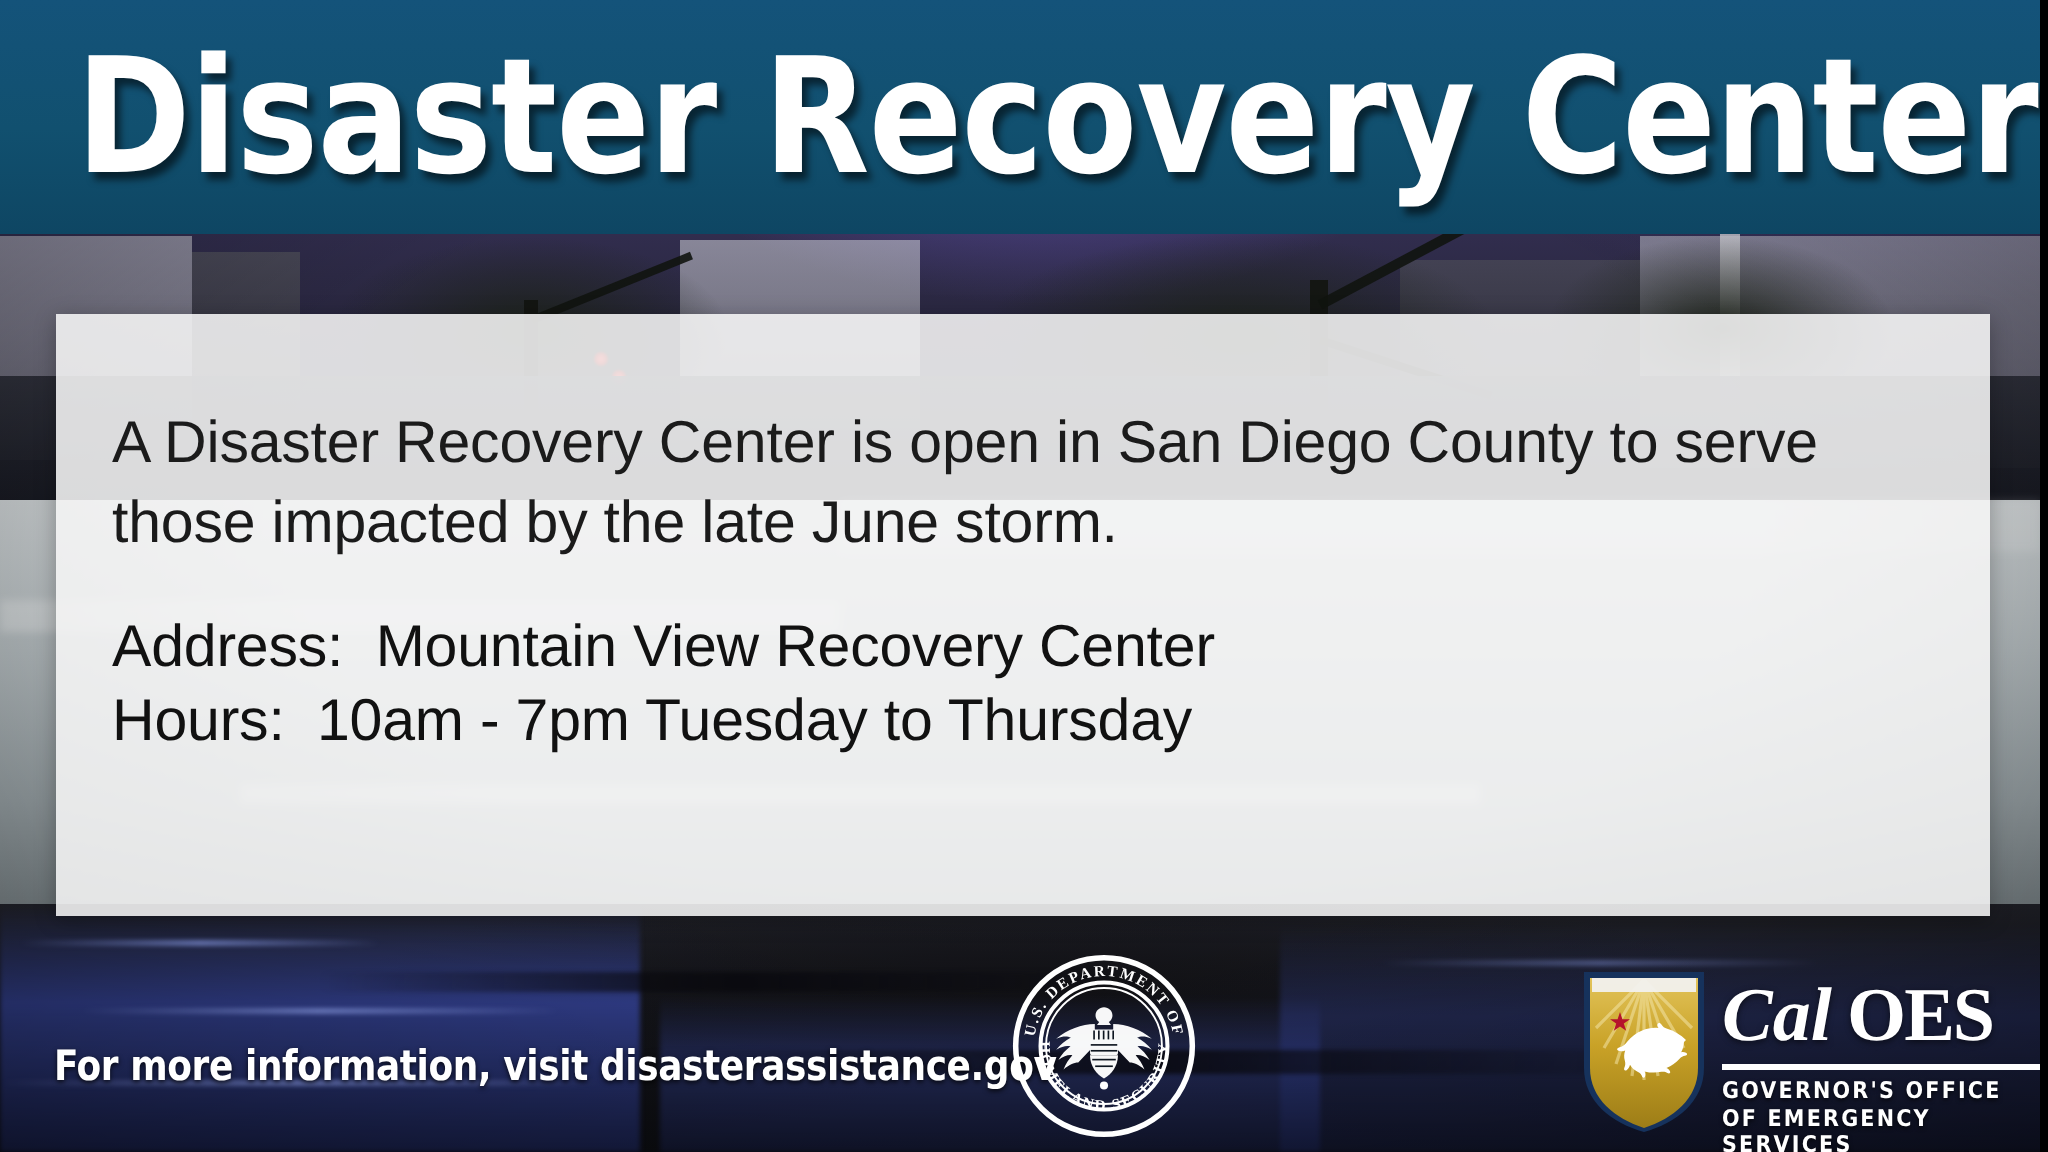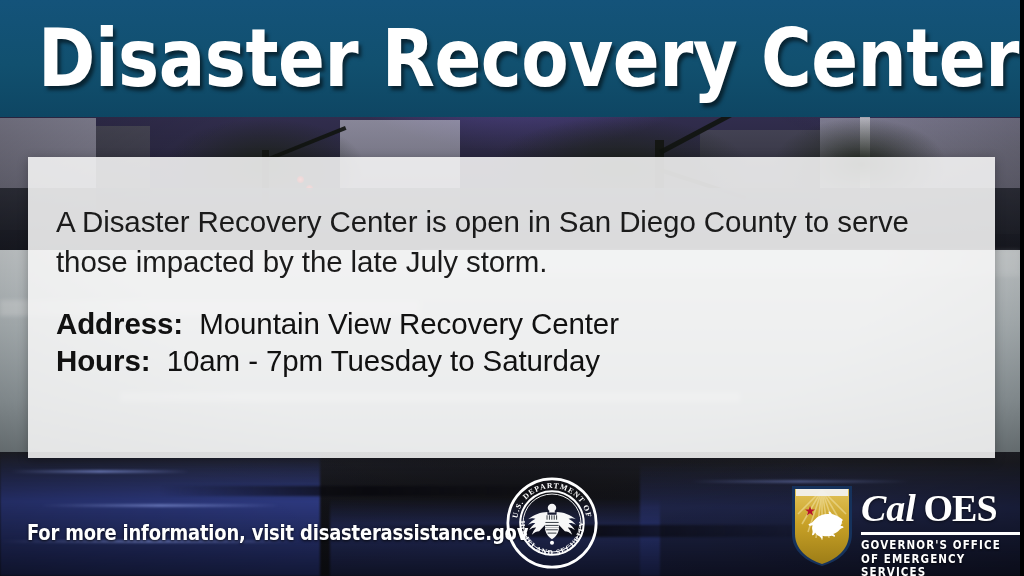--- a/index.html
+++ b/index.html
@@ -53,21 +53,21 @@
       transform:scaleX(.96);transform-origin:left center;
       text-shadow:3px 4px 4px rgba(0,0,0,.55);white-space:nowrap;}
 
   
   .panel{position:absolute;left:28px;top:157px;width:967px;height:301px;
       background:rgba(246,246,246,.88);box-shadow:0 2px 10px rgba(0,0,0,.28);}
   .panel .lead{position:absolute;left:28px;top:45px;width:910px;
       font-size:29.5px;line-height:40px;color:#1b1b1b;font-weight:400;letter-spacing:-0.1px;}
   .panel .det{position:absolute;left:28px;top:148px;width:910px;
       font-size:29.5px;line-height:37px;color:#111;letter-spacing:-0.1px;}
-  .det b{font-weight:700;}
+  .det b{font-weight:400;}
 
   
   .moreinfo{position:absolute;left:27px;top:521px;
       font-family:"DejaVu Sans Condensed","Liberation Sans Narrow","Liberation Sans",sans-serif;
       font-weight:700;font-size:21px;line-height:25px;color:#fff;letter-spacing:-0.2px;
       transform:scaleX(.95);transform-origin:left center;
       text-shadow:0 1px 3px rgba(0,0,0,.8);white-space:nowrap;}
 
   
   .dhs{position:absolute;left:506px;top:477px;width:92px;height:92px;}
@@ -136,29 +136,29 @@
     <div class="ripple dk" style="left:160px;top:486px;width:420px;height:10px;"></div>
     <div class="ripple dk" style="left:320px;top:525px;width:520px;height:12px;"></div>
     <div class="vign"></div>
   </div>
 
   <div class="header">
     <div class="title">Disaster Recovery Center</div>
   </div>
 
   <div class="panel">
-    <div class="lead">A Disaster Recovery Center is open in San Diego County to serve those impacted by the late July storm.</div>
+    <div class="lead">A Disaster Recovery Center is open in San Diego County to serve those impacted by the late June storm.</div>
     <div class="det">
       <div>
         <b>Address:&nbsp;</b>
         <span>Mountain View Recovery Center</span>
       </div>
       <div>
         <b>Hours:&nbsp;</b>
-        <span>10am - 7pm Tuesday to Saturday</span>
+        <span>10am - 7pm Tuesday to Thursday</span>
       </div>
     </div>
   </div>
 
   <div class="moreinfo">For more information, visit disasterassistance.gov</div>
 
   <div class="dhs">
     <svg viewBox="0 0 100 100" width="92" height="92">
       <defs>
         <path id="arcTop" d="M 12,50 A 38,38 0 0 1 88,50"></path>

